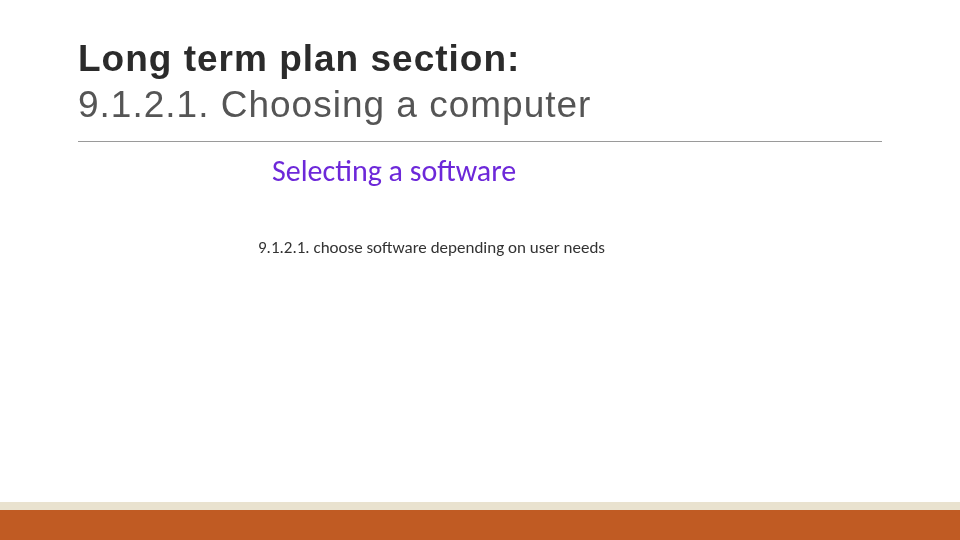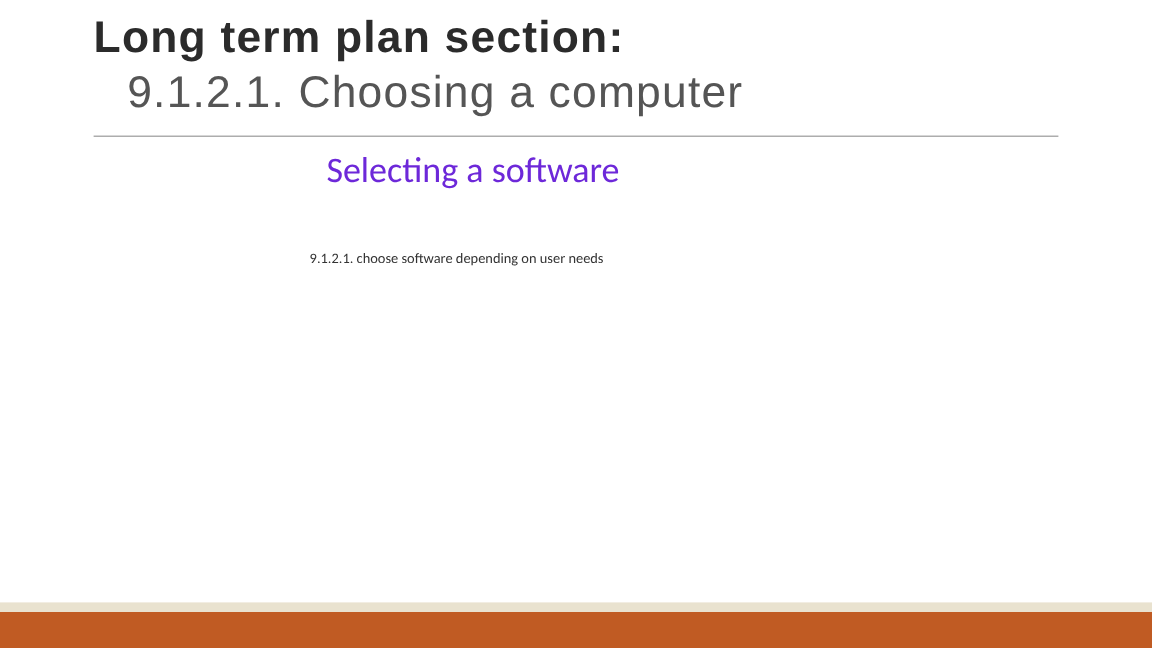--- a/index.html
+++ b/index.html
@@ -9,53 +9,52 @@
     }
     body {
       width: 960px;
       height: 540px;
       background: #ffffff;
       position: relative;
       font-family: "Segoe UI", Calibri, Arial, sans-serif;
       overflow: hidden;
     }
     .header-block {
-      padding: 8px 78px 8px 78px;
+      padding: 36px 78px 8px 78px;
     }
     .title-line {
       font-size: 37px;
       letter-spacing: 1px;
       line-height: 1.25;
       color: #333333;
     }
     .title-bold {
       font-weight: 800;
       font-family: Verdana, "Segoe UI", Arial, sans-serif;
       color: #2b2b2b;
     }
     .title-light {
       font-weight: 400;
       font-family: Verdana, "Segoe UI", Arial, sans-serif;
       color: #555555;
-      margin-left: 28px;
     }
     .title-divider {
       border: none;
       border-top: 1.5px solid #9a9a9a;
       margin: 4px 78px 0 78px;
     }
     .subtitle {
       font-size: 30px;
       font-weight: 400;
       color: #6d28d9;
       padding: 10px 0 0 272px;
       font-family: Calibri, "Segoe UI", Arial, sans-serif;
     }
     .body-text {
-      font-size: 12px;
+      font-size: 17px;
       font-weight: 400;
       color: #333333;
       padding: 48px 0 0 258px;
       font-family: Calibri, "Segoe UI", Arial, sans-serif;
     }
     .footer-bar {
       position: absolute;
       left: 0;
       bottom: 0;
       width: 960px;

